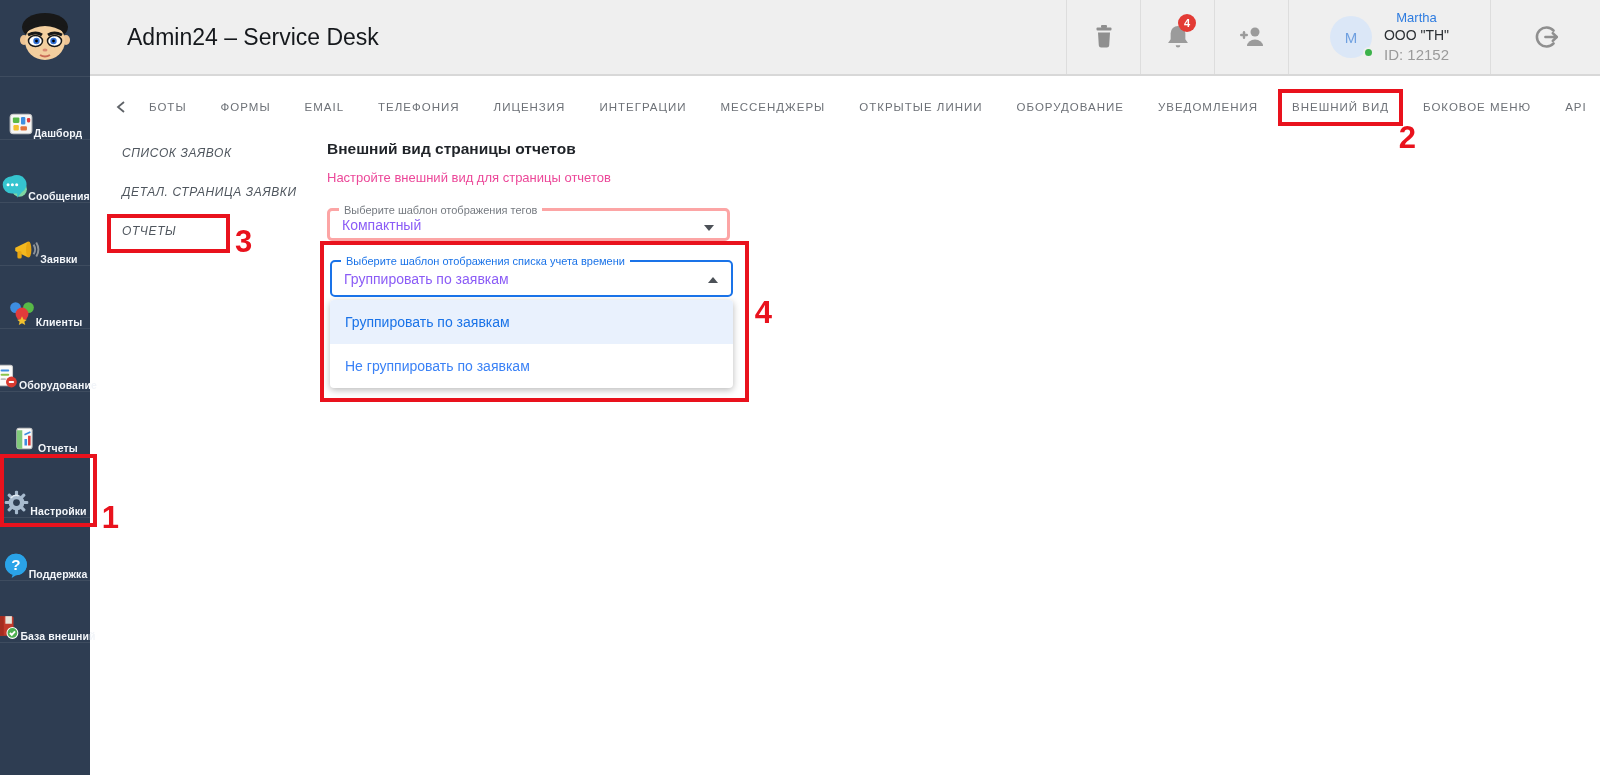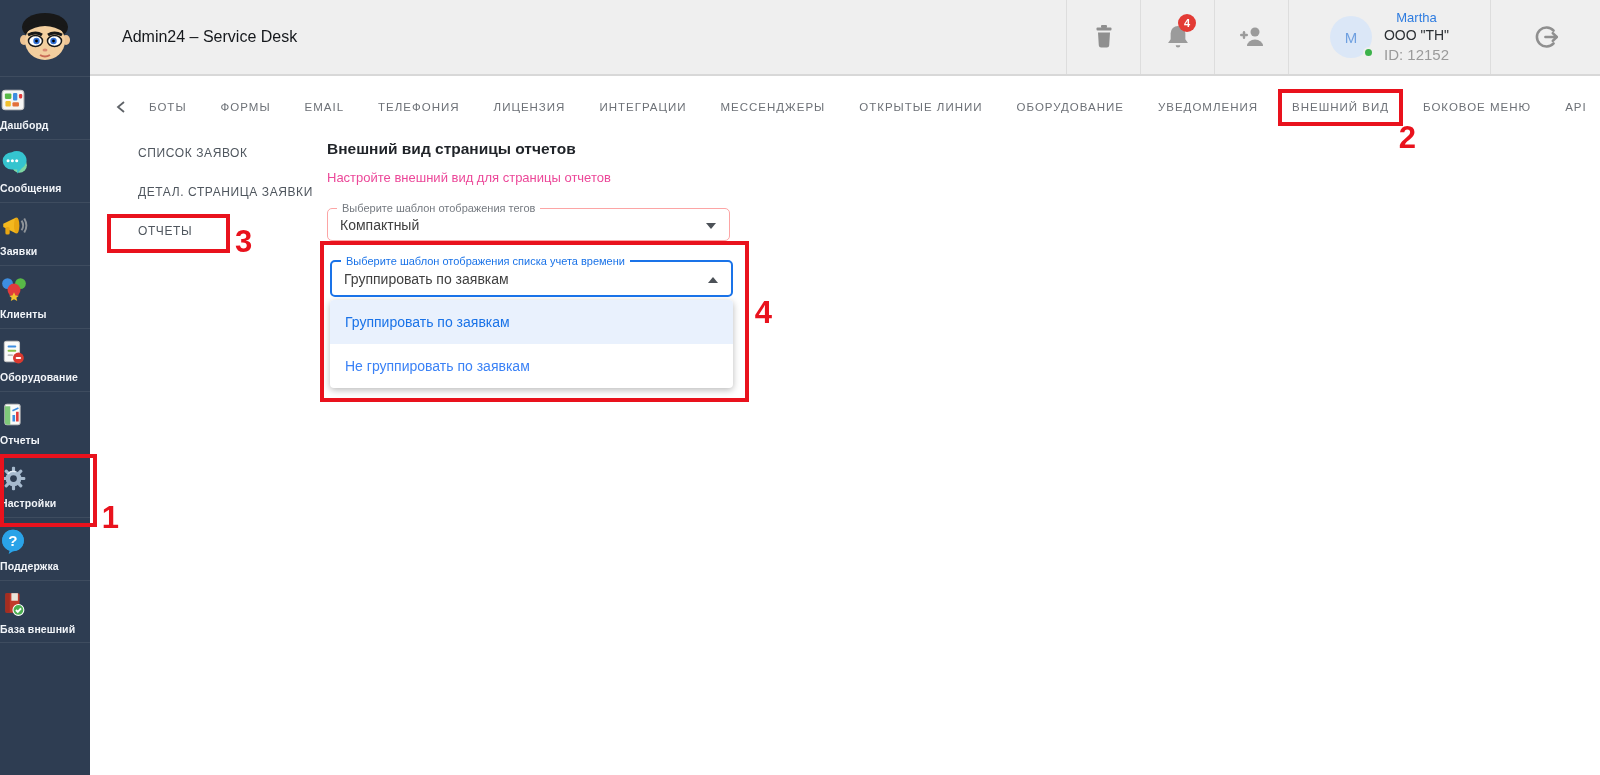--- a/index.html
+++ b/index.html
@@ -9,30 +9,30 @@
     --icon-gray:#8f8f8f;
   }
   *{box-sizing:border-box;margin:0;padding:0;}
   html,body{width:1600px;height:775px;overflow:hidden;}
   body{font-family:"Liberation Sans",sans-serif;background:#fff;}
   #app{position:relative;width:1600px;height:775px;background:#fff;}
 
   
   .sidebar{position:absolute;left:0;top:0;width:90px;height:775px;background:var(--side-bg);z-index:30;}
   .logo{height:76px;display:flex;align-items:center;justify-content:center;}
-  .side-item{position:relative;height:63px;display:flex;flex-direction:column;align-items:flex-start;justify-content:center;
+  .side-item{position:relative;height:63px;display:flex;flex-direction:row;align-items:flex-end;justify-content:center;
     border-top:1px solid rgba(255,255,255,.08);cursor:pointer;}
   .side-item:last-of-type{border-bottom:1px solid rgba(255,255,255,.08);}
   .side-icon{height:30px;display:flex;align-items:center;justify-content:center;}
   .side-label{margin-top:4px;font-size:10.5px;font-weight:bold;color:#f2f5f9;letter-spacing:.1px;white-space:nowrap;}
 
   
   .header{position:absolute;left:90px;top:0;width:1510px;height:76px;background:#efefef;
     border-bottom:2px solid #d8d8d8;display:flex;align-items:stretch;z-index:10;}
-  .h-title{flex:1;display:flex;align-items:center;padding-left:32px;font-size:16px;color:#15181c;font-weight:500;}
+  .h-title{flex:1;display:flex;align-items:center;padding-left:17px;font-size:23px;color:#15181c;font-weight:500;margin-left:20px;}
   .h-cell{border-left:1px solid #ddd;display:flex;align-items:center;justify-content:center;position:relative;}
   .h-cell.small{width:74px;}
   .badge{position:absolute;top:14px;right:18px;min-width:18px;height:18px;border-radius:9px;background:#e33b35;
     color:#fff;font-size:11px;font-weight:bold;display:flex;align-items:center;justify-content:center;}
   .user-cell{width:202px;display:flex;align-items:center;justify-content:center;gap:12px;cursor:pointer;}
   .avatar{position:relative;width:42px;height:42px;border-radius:50%;background:#dbe7f7;display:flex;align-items:center;justify-content:center;
     color:#6fa0e0;font-size:15px;font-weight:500;}
   .presence-dot{position:absolute;right:-2px;bottom:0;width:11px;height:11px;border-radius:50%;background:#3cb24a;border:2px solid #efefef;}
   .user-text{text-align:center;line-height:1.35;}
   .u-name{color:#2e7ce0;font-size:13px;}
@@ -47,38 +47,38 @@
   .tab-chev{display:flex;align-items:center;cursor:pointer;}
   .tab.annotated{position:relative;}
   .frame2{position:absolute;left:-2px;right:-2px;top:-12px;bottom:-13px;border:4px solid var(--red);pointer-events:none;}
   .num2{position:absolute;right:-16px;bottom:-40px;}
 
   
   .anno-num{color:var(--red);font-weight:bold;font-size:31px;line-height:1;z-index:40;}
 
   
   .submenu{position:absolute;left:107px;top:146px;width:215px;z-index:20;}
-  .sub-item{position:absolute;left:31px;font-size:12px;font-weight:500;letter-spacing:.6px;color:#4f565e;
-    white-space:nowrap;cursor:pointer;}
+  .sub-item{position:absolute;left:15px;font-size:12px;font-weight:500;letter-spacing:.6px;color:#4f565e;
+    white-space:nowrap;cursor:pointer;font-style:italic;}
   .frame3{position:absolute;left:0;top:68px;width:123px;height:39px;border:4px solid var(--red);pointer-events:none;}
   .num3{position:absolute;left:128px;top:80px;}
 
   
   .frame1{position:absolute;left:0;top:-1px;right:-7px;bottom:-10px;border:4px solid var(--red);pointer-events:none;z-index:35;}
   .num1{position:absolute;right:-29px;bottom:-16px;}
 
   
   .main{position:absolute;left:327px;top:140px;width:470px;z-index:15;}
   .page-title{font-size:15.5px;font-weight:bold;color:#1f2328;}
   .page-subtitle{margin-top:12px;font-size:13px;color:#ec4899;}
 
-  .mselect{position:relative;width:403px;height:33px;border:1px solid #fca5a5;border-radius:5px;background:#fff;
+  .mselect{position:relative;width:403px;height:33px;border:3px solid #fca5a5;border-radius:5px;background:#fff;
     display:flex;align-items:center;padding:0 34px 0 12px;cursor:pointer;}
   .mselect .mlabel{position:absolute;top:-7px;left:9px;background:#fff;padding:0 5px;font-size:11px;color:#757a80;white-space:nowrap;}
-  .mselect .mvalue{font-size:14px;color:#404040;}
+  .mselect .mvalue{font-size:14px;color:#8b5cf6;}
   .mselect.blue{height:37px;border:2px solid var(--blue);}
   .mselect.blue .mlabel{color:var(--blue);}
   .arr{position:absolute;right:13px;width:0;height:0;border-left:5px solid transparent;border-right:5px solid transparent;}
   .arr.down{border-top:6px solid #4c5157;top:14px;}
   .arr.up{border-bottom:6px solid #4c5157;top:15px;}
 
   .select1{margin-top:23px;}
 
   .frame4{position:relative;margin-top:0;margin-left:-7px;width:429px;border:4px solid var(--red);
     padding:15px 0 10px 6px;}

